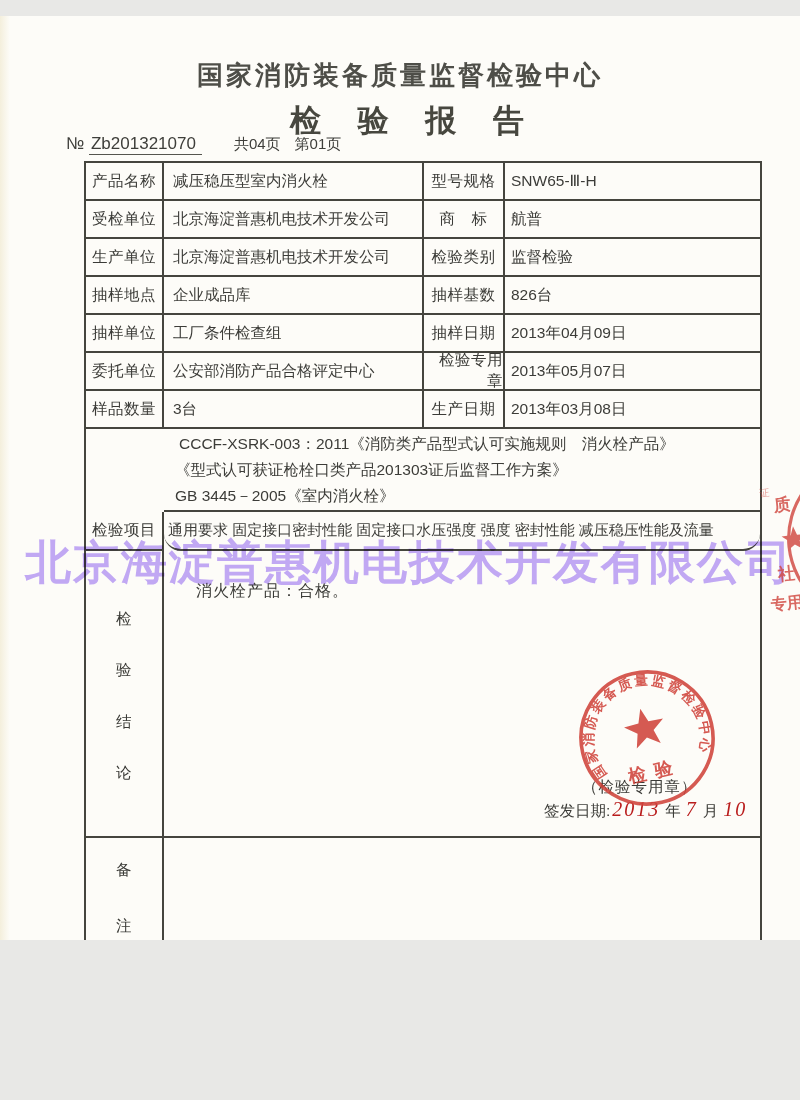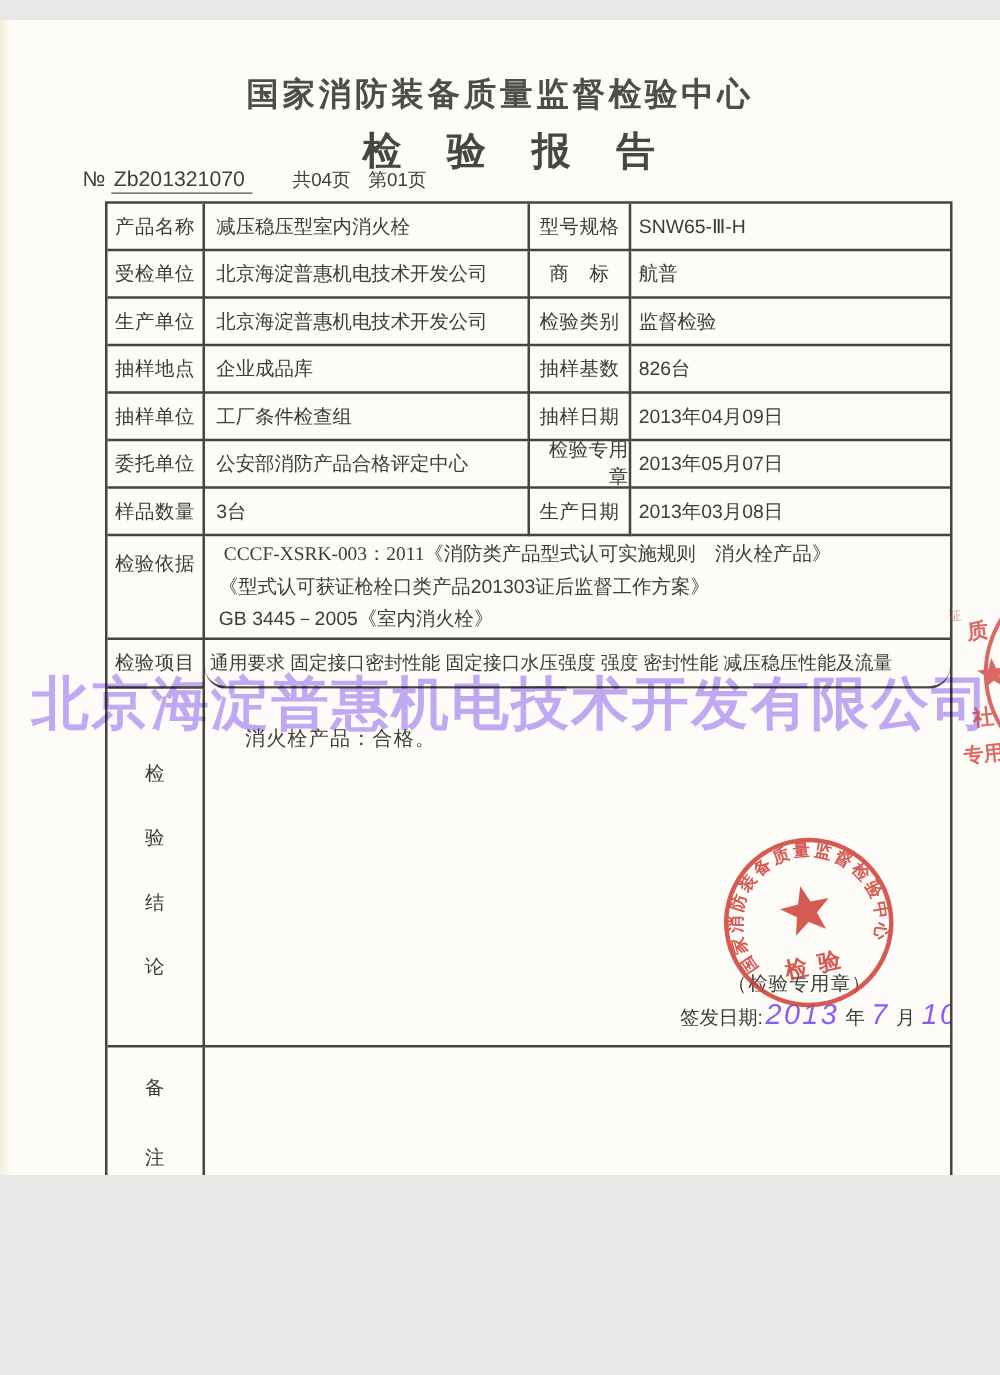--- a/index.html
+++ b/index.html
@@ -41,32 +41,32 @@
   .cell{ border-right:2px solid #45453e; border-bottom:2px solid #45453e;
          display:flex; align-items:center; overflow:hidden; }
   .cell.nr{ border-right:none;text-align:right; }
   .cell.nb{ border-bottom:none; }
   .lbl{ justify-content:center; letter-spacing:.5px; color:#3b3b37;text-align:right; }
   .val{ padding-left:9px; }
   .val2{ padding-left:6px; }
   .span3{ grid-column:2/5; }
   .basis{ flex-direction:column; align-items:flex-start; justify-content:center;
           padding-left:11px; line-height:26px; }
-  .basis .b0{ padding-left:4px;font-family:Liberation Serif, serif; }
+  .basis .b0{ padding-left:4px; }
   .items-val{ padding-left:4px; font-size:15px; white-space:nowrap;border-radius:17px; }
   .vlabel{ flex-direction:column; justify-content:space-between; align-items:center; }
   .vlabel.concl{ padding:58px 0 52px; box-sizing:border-box; }
   .vlabel.rem{ padding:22px 0 6px; box-sizing:border-box; }
   .bigcell{ position:relative; display:block; }
   .concl-text{ position:absolute; left:32px; top:30px; font-size:16px; letter-spacing:1px; }
   .seal-note{ position:absolute; left:418px; top:226px; font-size:15.5px; letter-spacing:1px; }
   .issue-line{ position:absolute; left:380px; top:247px; font-size:15.5px;
                display:flex; align-items:baseline; white-space:nowrap; }
-  .hand{ font-family:Liberation Sans, sans-serif; font-style:italic; font-size:23px;
-         letter-spacing:2px; color:#8b5cf6; margin:0 2px; }
+  .hand{ font-family:Liberation Serif, serif; font-style:italic; font-size:20px;
+         letter-spacing:2px; color:#b91c1c; margin:0 2px; }
   .issue-line .u{ margin:0 3px; }
 
   
   .stamp-svg{ position:absolute; left:392px; top:96px; opacity:.88; z-index:3; }
   .edge-stamp{ position:absolute; left:751px; top:438px; width:49px; height:180px;
                overflow:hidden; z-index:6; }
 
   
   .watermark{
     position:absolute; left:25px; top:516px; width:760px; z-index:5;
@@ -131,21 +131,20 @@
     <div class="cell lbl">委托单位</div>
     <div class="cell val">公安部消防产品合格评定中心</div>
     <div class="cell lbl">检验专用章</div>
     <div class="cell val val2 nr">2013年05月07日</div>
 
     <div class="cell lbl">样品数量</div>
     <div class="cell val">3台</div>
     <div class="cell lbl">生产日期</div>
     <div class="cell val val2 nr">2013年03月08日</div>
 
-    <div class="cell lbl" style="align-items:flex-start;padding-top:12px;">检验依据</div>
     <div class="cell span3 nr basis">
       <span class="b0">CCCF-XSRK-003：2011《消防类产品型式认可实施规则　消火栓产品》</span>
       <span>《型式认可获证枪栓口类产品201303证后监督工作方案》</span>
       <span>GB 3445－2005《室内消火栓》</span>
     </div>
 
     <div class="cell lbl">检验项目</div>
     <div class="cell span3 nr items-val">通用要求 固定接口密封性能 固定接口水压强度 强度 密封性能 减压稳压性能及流量</div>
 
     <div class="cell lbl vlabel concl">

